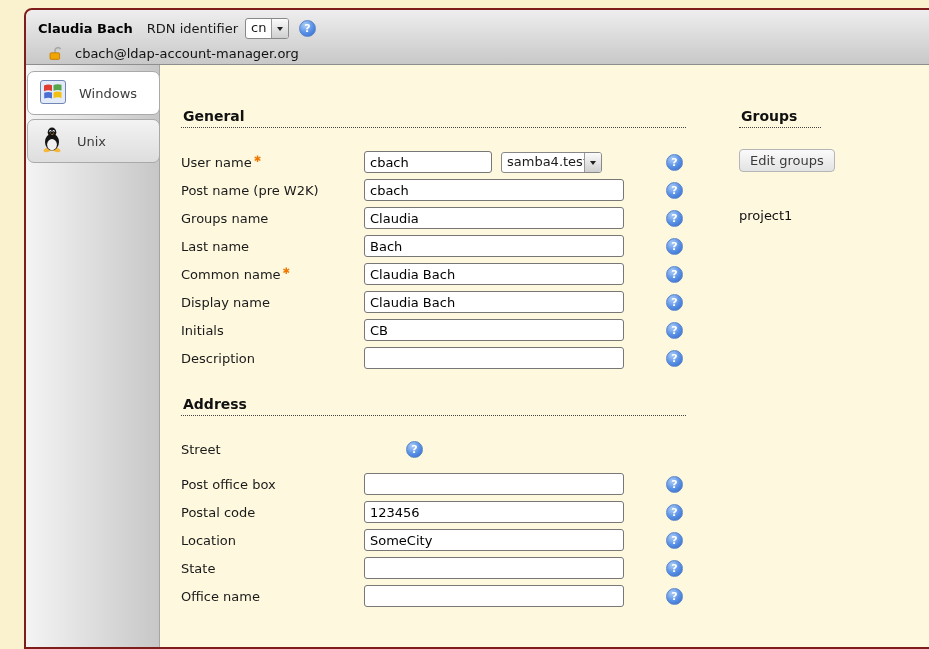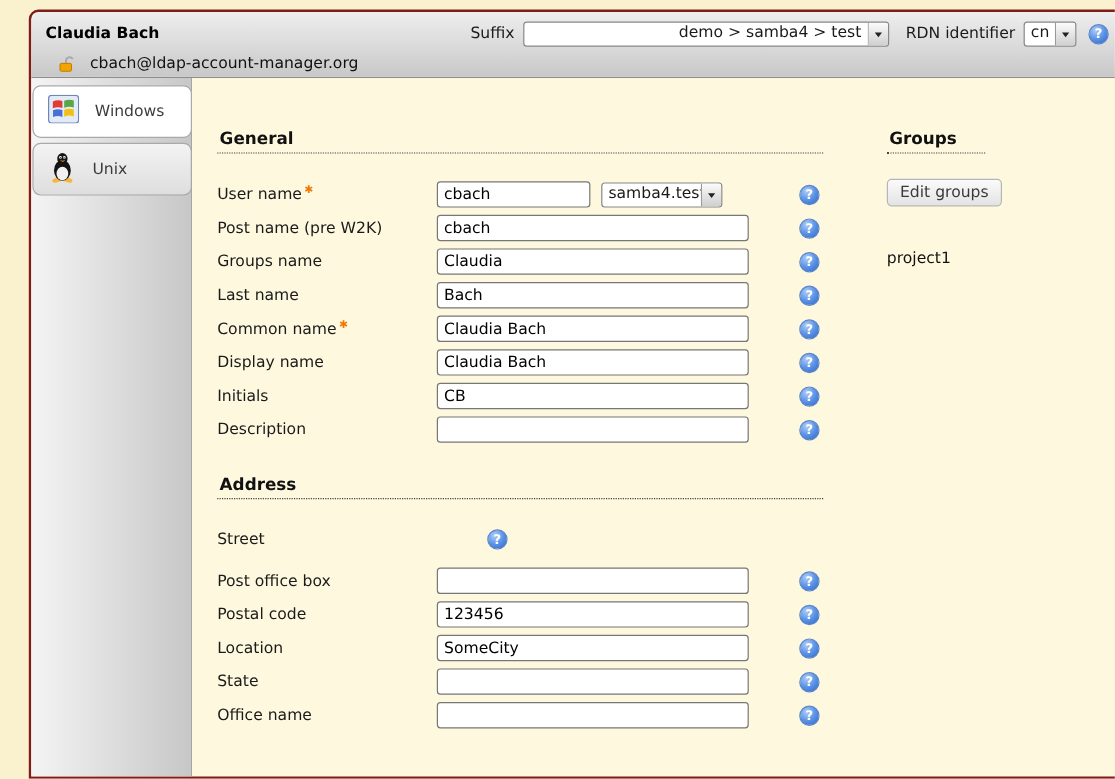--- a/index.html
+++ b/index.html
@@ -119,27 +119,20 @@
   .group-member { margin-top:36px; font-size:13px; color:#111; }
 </style>
 </head>
 <body>
 
 <div class="container">
 
   <div class="header">
     <div class="header-row1">
       <span class="page-title">Claudia Bach</span>
-      <div class="suffix-group">
-        <span class="hdr-label">Suffix</span>
-        <span class="select suffix-select">
-          <span class="sel-text right">demo &gt; samba4 &gt; test</span>
-          <span class="arrow-btn"></span>
-        </span>
-      </div>
       <div class="rdn-group">
         <span class="hdr-label">RDN identifier</span>
         <span class="select rdn-select">
           <span class="sel-text">cn</span>
           <span class="arrow-btn"></span>
         </span>
       </div>
       <span class="help-icon">?</span>
     </div>
     <div class="header-row2">

